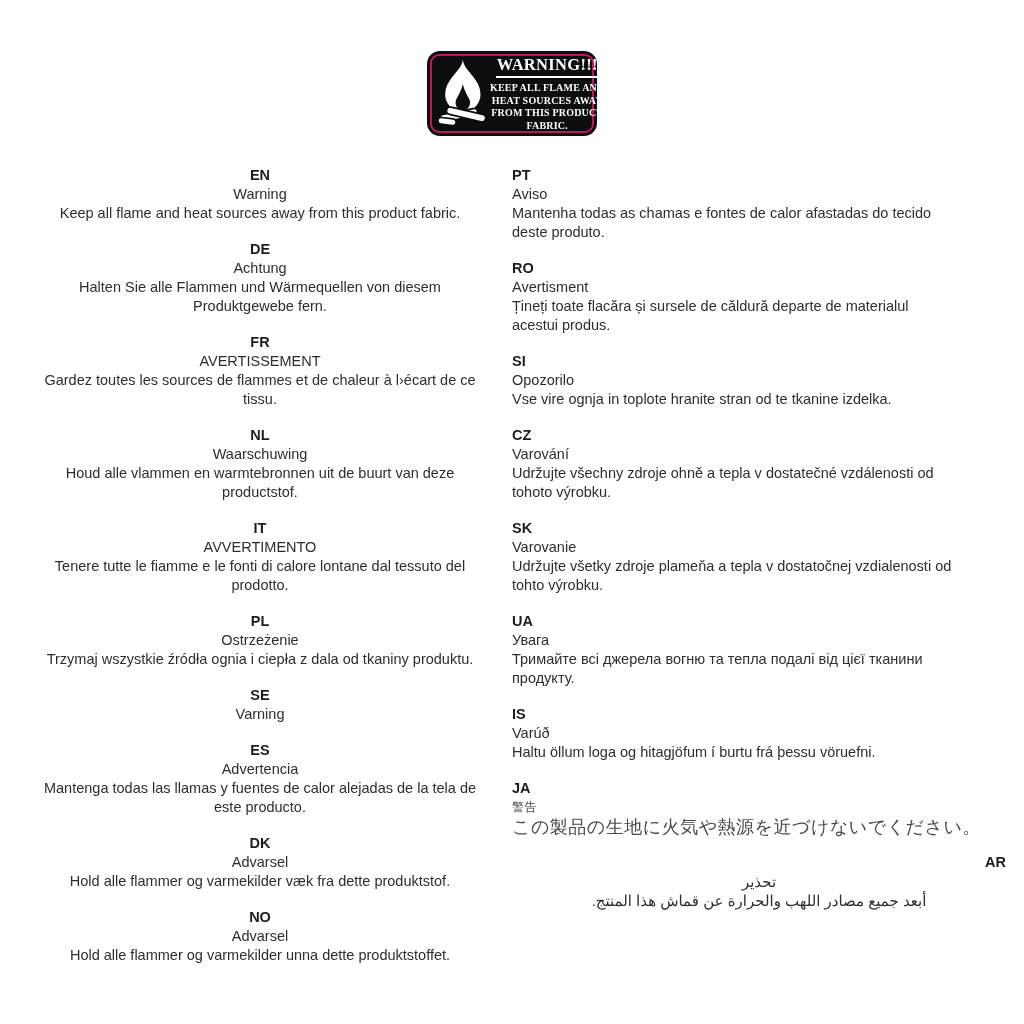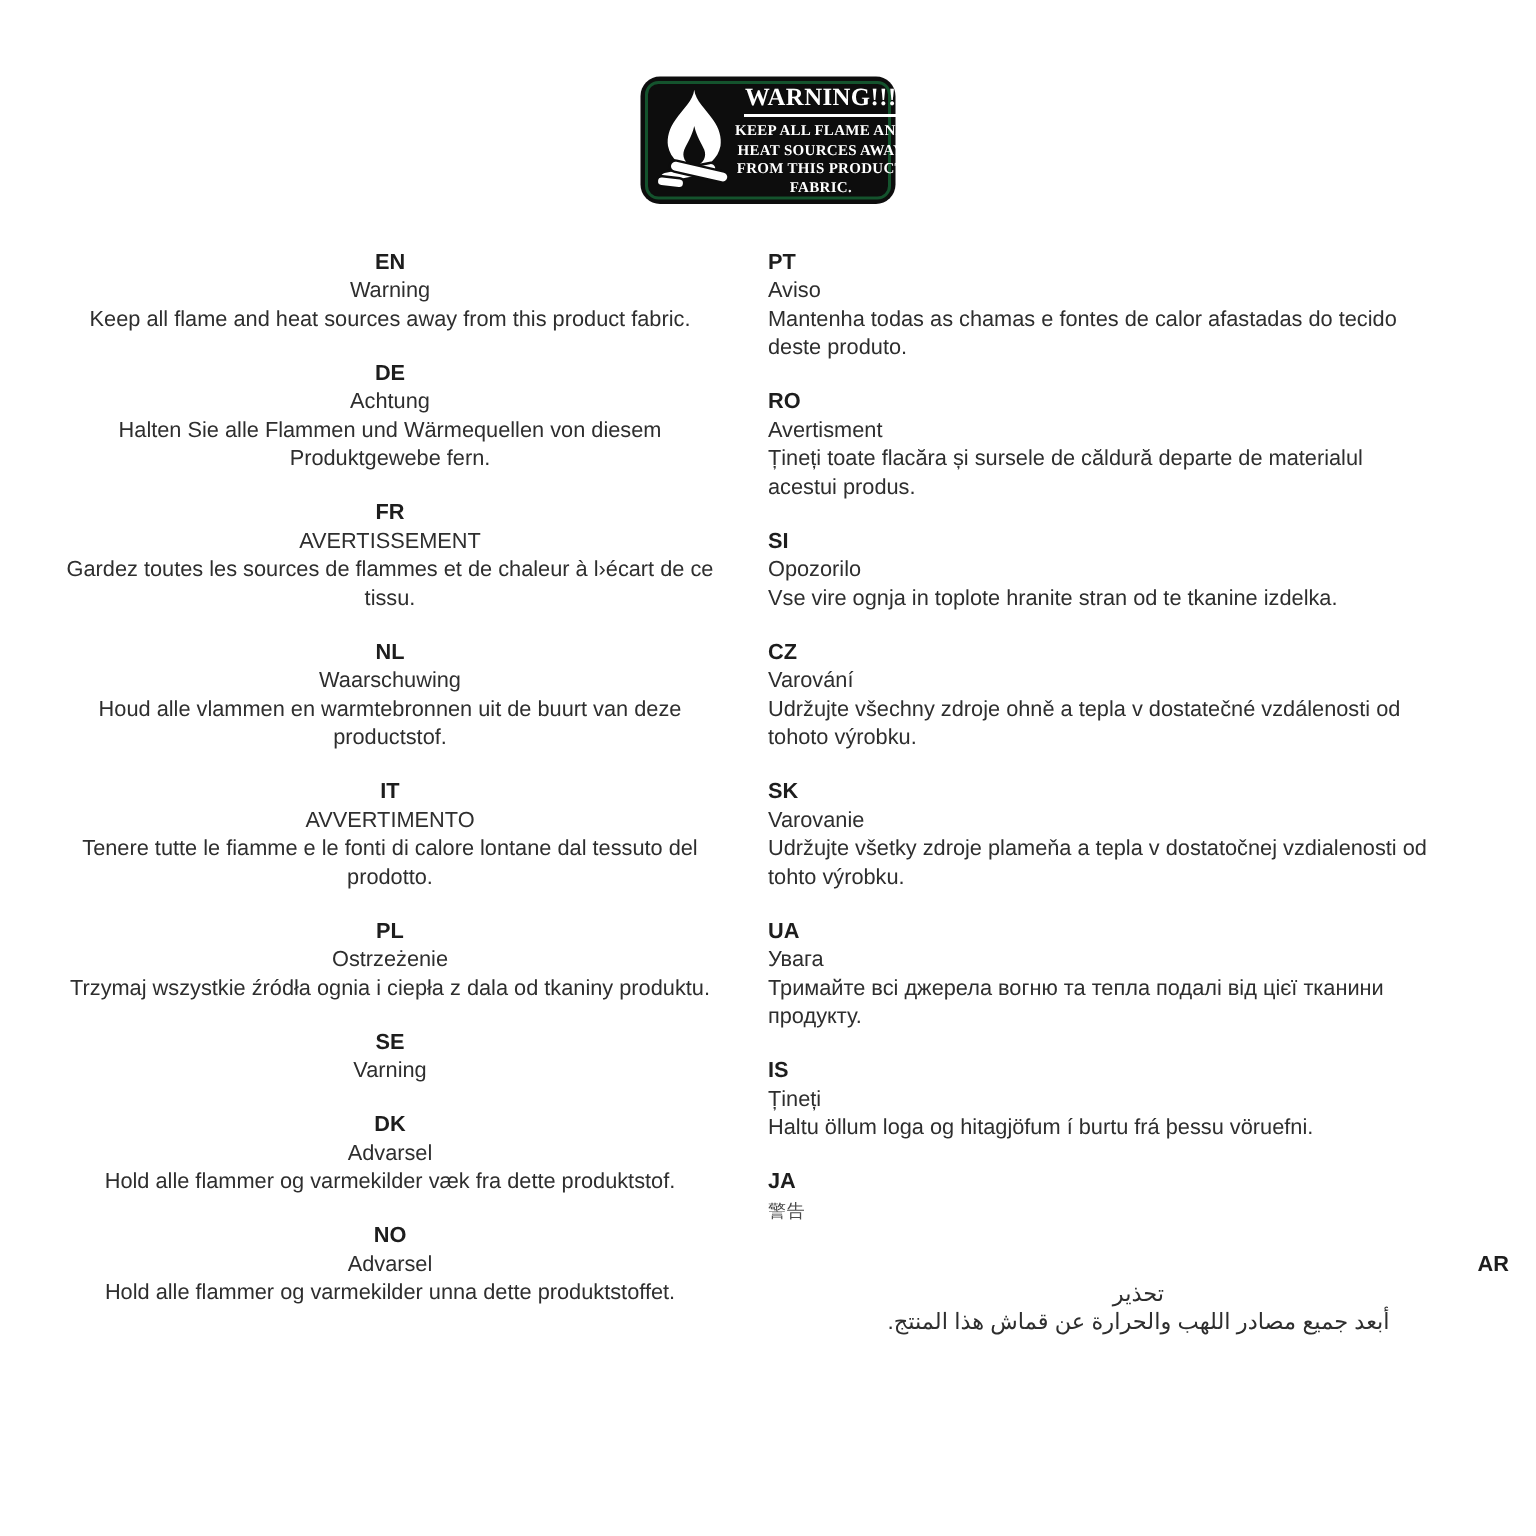--- a/index.html
+++ b/index.html
@@ -6,21 +6,21 @@
   body{
     width:1024px;height:1024px;background:#ffffff;position:relative;
     font-family:"Liberation Sans",sans-serif;color:#2e2e2e;overflow:hidden;
   }
   
   .badge{
     position:absolute;left:427px;top:51px;width:170px;height:85px;
     background:#0d0d0d;border-radius:13px;box-sizing:border-box;padding:3px;
   }
   .badge-inner{
-    width:100%;height:100%;border:2px solid #14532d;border-radius:9px;
+    width:100%;height:100%;border:2px solid #be185d;border-radius:9px;
     box-sizing:border-box;display:flex;align-items:center;
   }
   .flame-wrap{flex:0 0 56px;display:flex;justify-content:center;align-items:center;padding-left:2px;}
   .badge-text{flex:1;color:#ffffff;font-family:"Liberation Serif",serif;text-align:center;padding-right:5px;}
   .badge-title{
     display:inline-block;font-weight:bold;font-size:16.5px;letter-spacing:.3px;
     border-bottom:2px solid #ffffff;padding:0 1px 1px 1px;margin-bottom:4px;white-space:nowrap;
   }
   .badge-line{font-weight:bold;font-size:10px;line-height:12.5px;letter-spacing:.2px;white-space:nowrap;}
   
@@ -102,20 +102,26 @@
     </section>
     <section class="block lang-pl">
     <h2 class="code">PL</h2>
     <div class="block-line title-line">Ostrzeżenie</div>
   <div class="block-line">Trzymaj wszystkie źródła ognia i ciepła z dala od tkaniny produktu.</div>
     </section>
     <section class="block lang-se">
     <h2 class="code">SE</h2>
     <div class="block-line title-line">Varning</div>
     </section>
+    <section class="block lang-es">
+    <h2 class="code">ES</h2>
+    <div class="block-line title-line">Advertencia</div>
+  <div class="block-line">Mantenga todas las llamas y fuentes de calor alejadas de la tela de</div>
+      <div class="block-line">este producto.</div>
+    </section>
     <section class="block lang-dk">
     <h2 class="code">DK</h2>
     <div class="block-line title-line">Advarsel</div>
   <div class="block-line">Hold alle flammer og varmekilder væk fra dette produktstof.</div>
     </section>
     <section class="block lang-no">
     <h2 class="code">NO</h2>
     <div class="block-line title-line">Advarsel</div>
   <div class="block-line">Hold alle flammer og varmekilder unna dette produktstoffet.</div>
     </section>
@@ -151,25 +157,26 @@
       <div class="block-line">tohto výrobku.</div>
     </section>
     <section class="block lang-ua">
     <h2 class="code">UA</h2>
     <div class="block-line title-line">Увага</div>
   <div class="block-line">Тримайте всі джерела вогню та тепла подалі від цієї тканини</div>
       <div class="block-line">продукту.</div>
     </section>
     <section class="block lang-is">
     <h2 class="code">IS</h2>
-    <div class="block-line title-line">Țineți</div>
+    <div class="block-line title-line">Varúð</div>
   <div class="block-line">Haltu öllum loga og hitagjöfum í burtu frá þessu vöruefni.</div>
     </section>
     <section class="block lang-ja">
     <h2 class="code">JA</h2>
     <div class="block-line title-line">警告</div>
+  <div class="block-line">この製品の生地に火気や熱源を近づけないでください。</div>
     </section>
     <section class="block lang-ar">
     <h2 class="code">AR</h2>
     <div class="block-line title-line">تحذير</div>
   <div class="block-line">أبعد جميع مصادر اللهب والحرارة عن قماش هذا المنتج.</div>
     </section>
   </div>
 
 </body></html>

